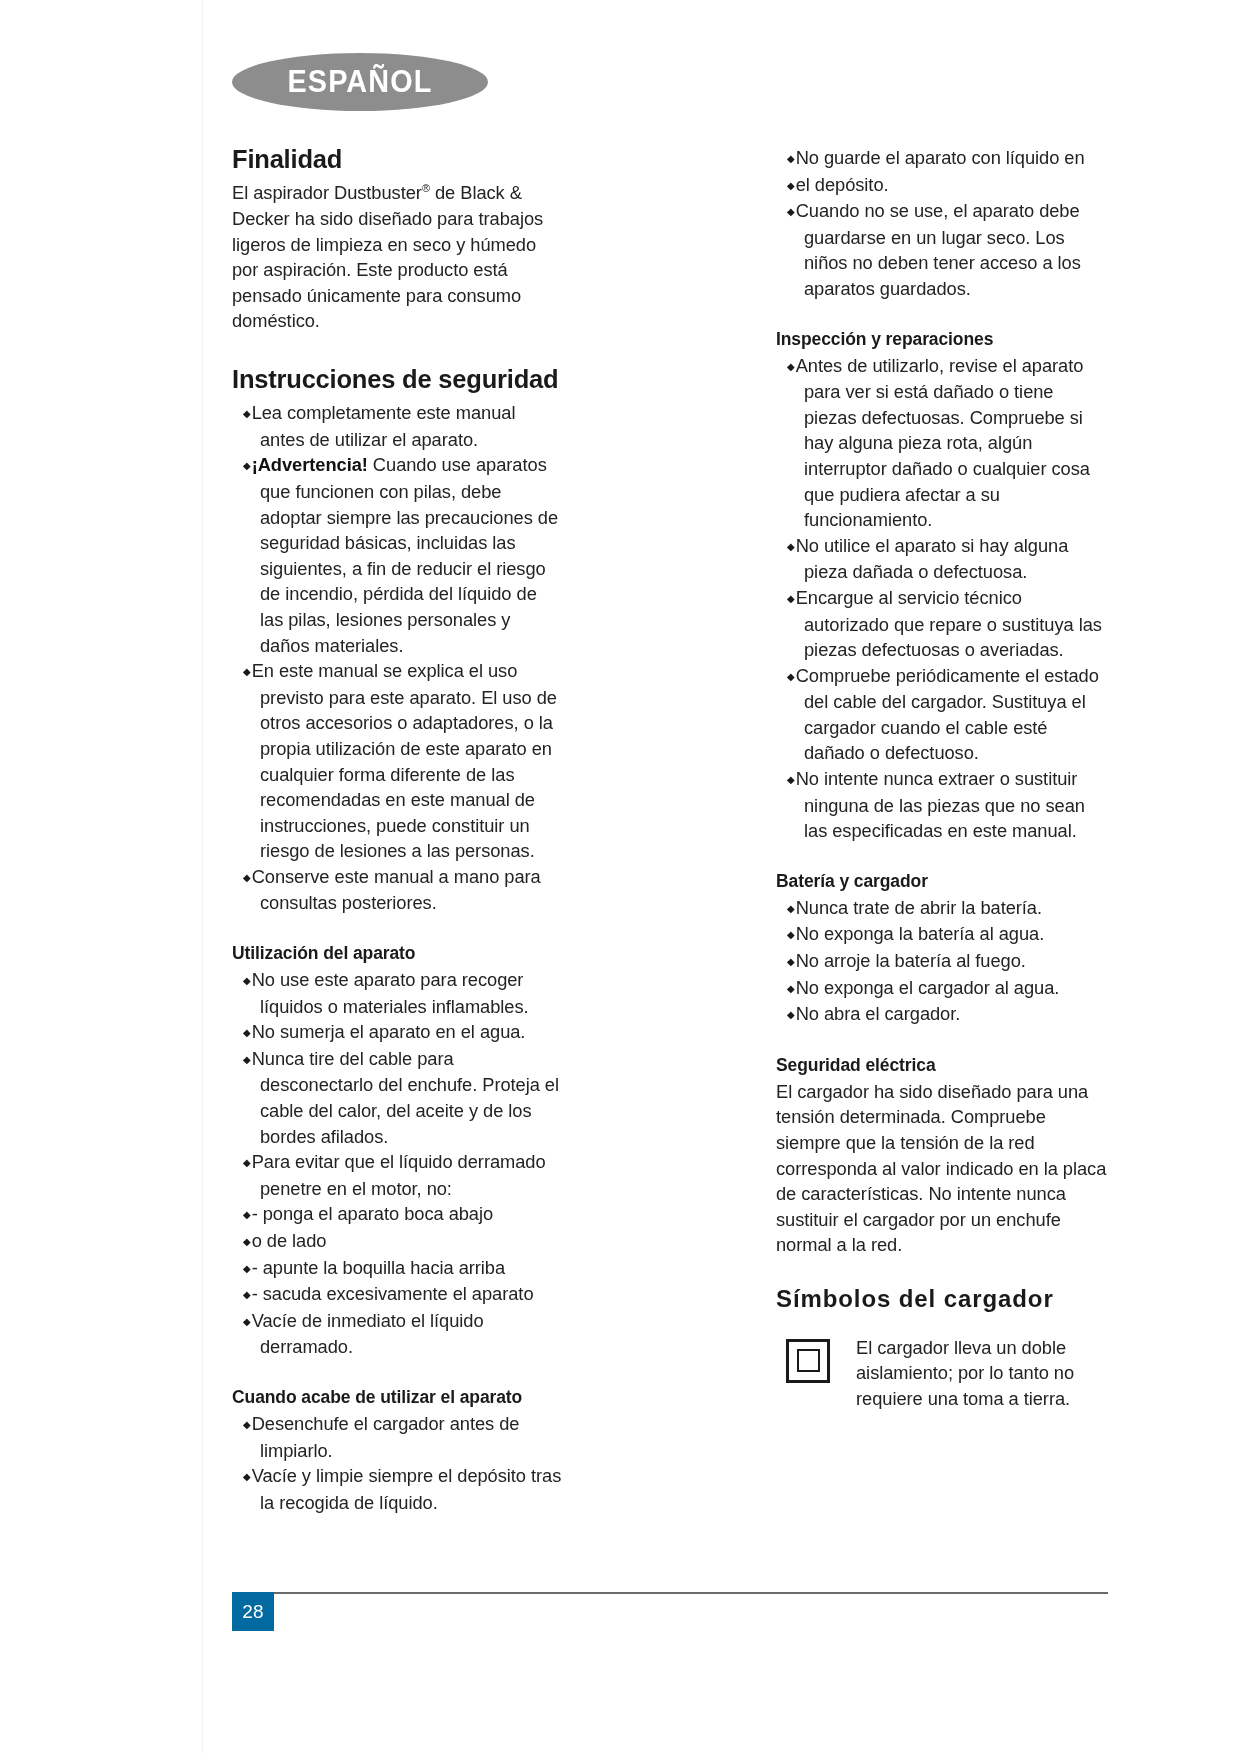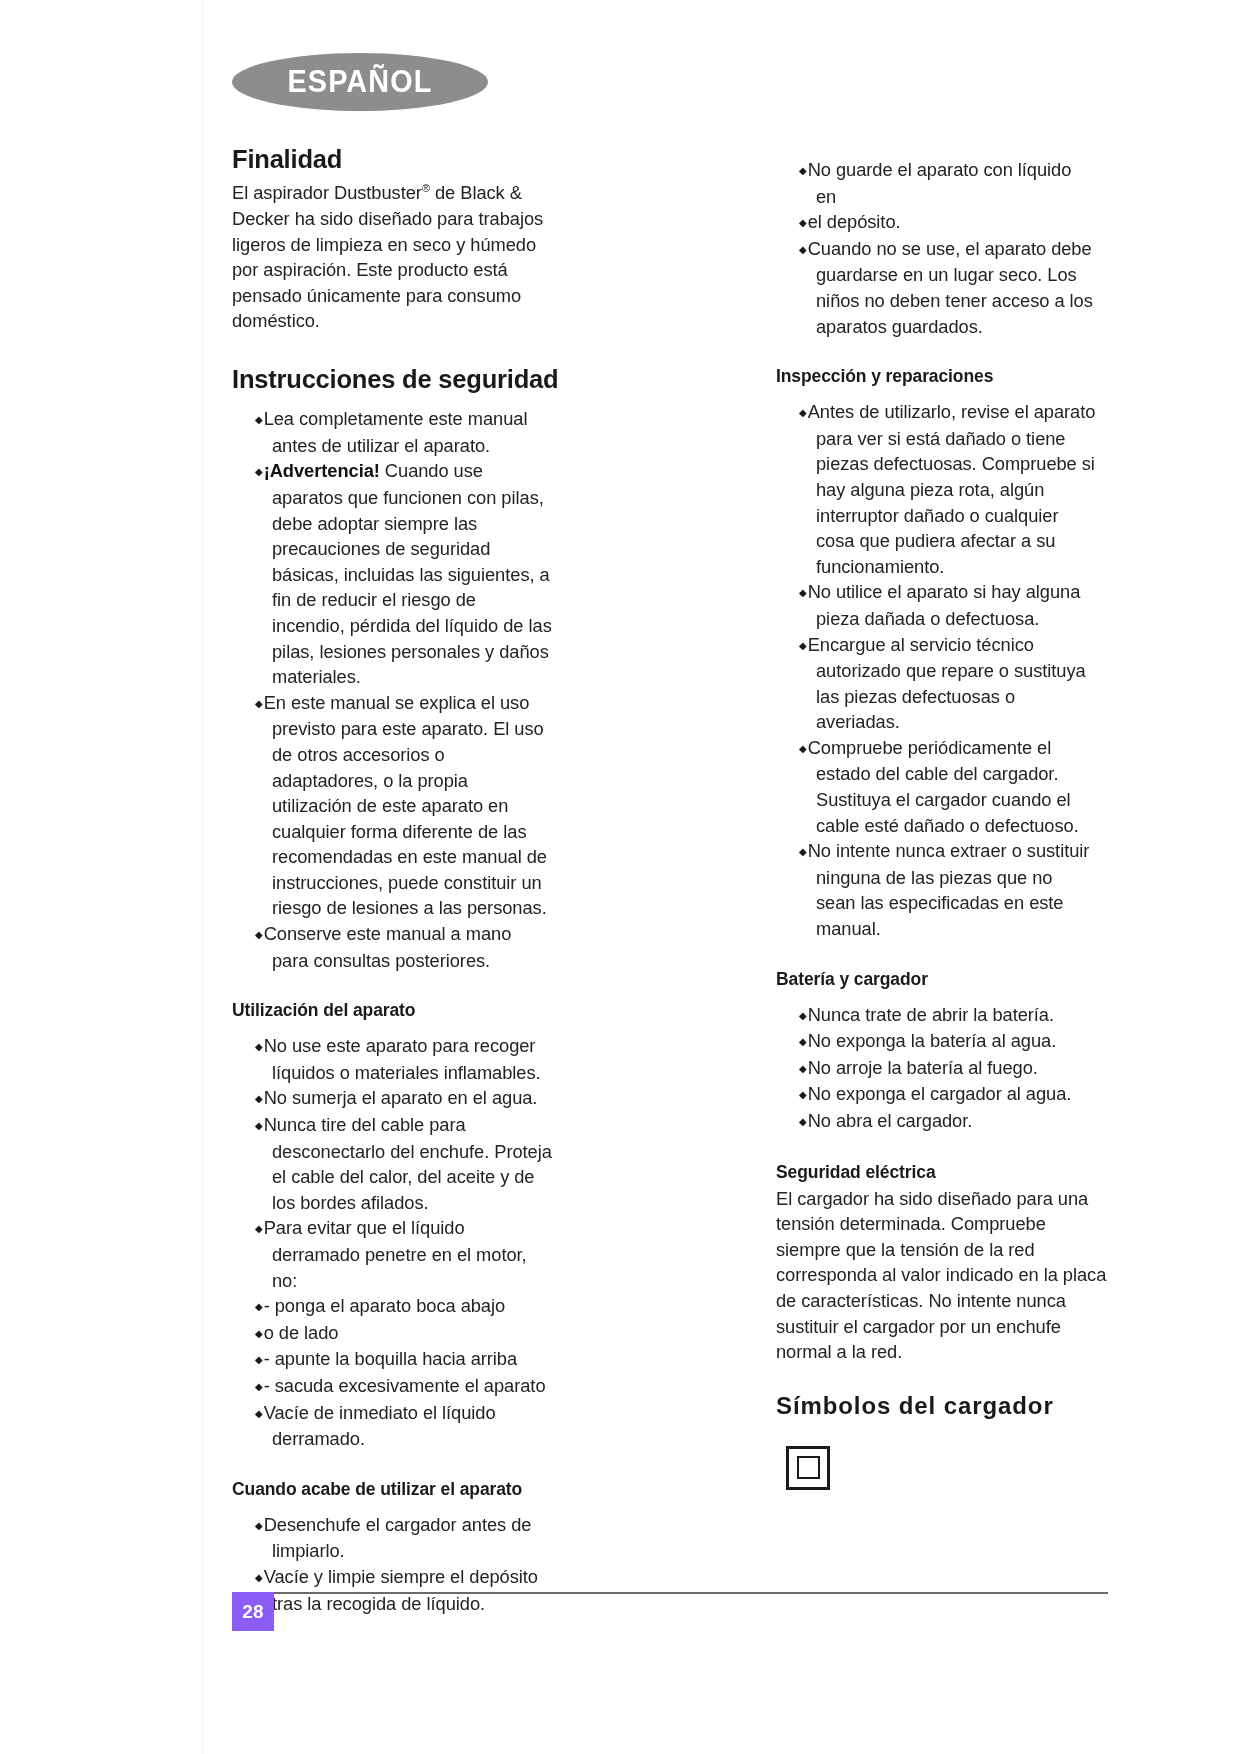--- a/index.html
+++ b/index.html
@@ -102,21 +102,21 @@
   p.body-text {
     font-size: 18.3px;
     line-height: 25.6px;
     margin: 0;
     color: #232323;
     letter-spacing: -0.05px;
   }
 
   ul.bullets {
     list-style: none;
-    margin: 12px;
+    margin: 0;
     padding: 0;
   }
   ul.bullets > li {
     font-size: 18.3px;
     line-height: 25.6px;
     color: #232323;
     padding-left: 28px;
     text-indent: -17px;
     margin: 0;
     letter-spacing: -0.05px;
@@ -195,24 +195,24 @@
     width: 100%;
     height: 1.5px;
     background: #6a6a6a;
   }
   .page-num {
     position: absolute;
     left: 0;
     top: 0;
     width: 42px;
     height: 39px;
-    background: #8b5cf6;
+    background: #0369a1;
     color: #ffffff;
     font-size: 19px;
-    font-weight: bold;
+    font-weight: normal;
     display: flex;
     align-items: center;
     justify-content: center;
     letter-spacing: 0.3px;
   }
 </style>
 </head>
 <body>
 
 <div class="page">
@@ -291,20 +291,21 @@
 
         <h2 class="sub-title spaced">Seguridad eléctrica</h2>
         <p class="body-text">El cargador ha sido diseñado para una tensión determinada. Compruebe siempre que la tensión de la red corresponda al valor indicado en la placa de características. No intente nunca sustituir el cargador por un enchufe normal a la red.</p>
 
         <h2 class="sub-title spaced tracked">Símbolos del cargador</h2>
 
         <div class="symbol-block">
           <div class="sym-icon">
             <div class="sym-icon-inner"></div>
           </div>
+          <div class="sym-text">El cargador lleva un doble aislamiento; por lo tanto no requiere una toma a tierra.</div>
         </div>
 
       </div>
 
     </div>
   </div>
 
   <div class="footer">
     <div class="footer-rule"></div>
     <div class="page-num">28</div>

